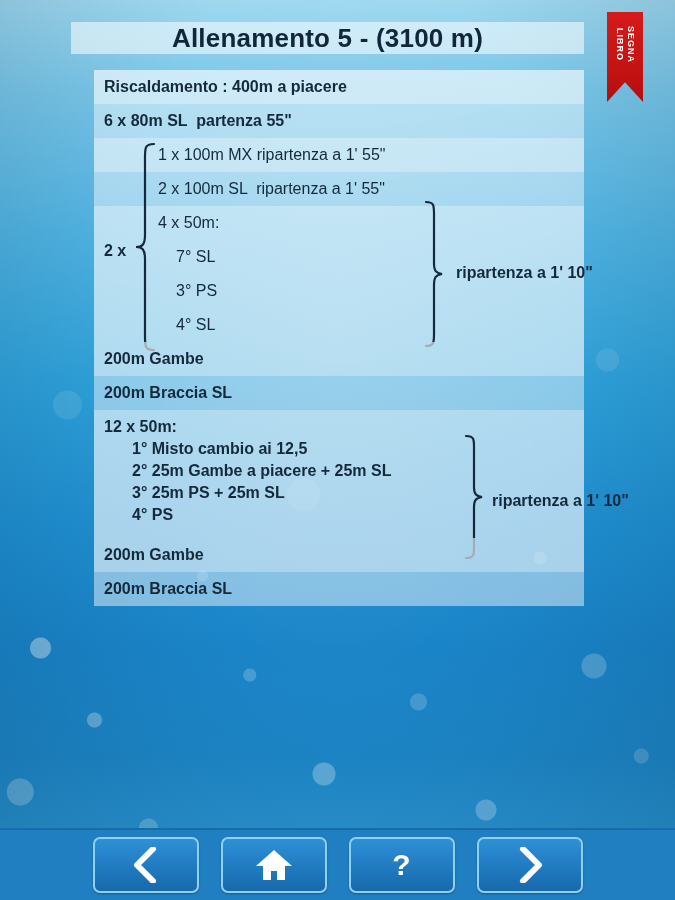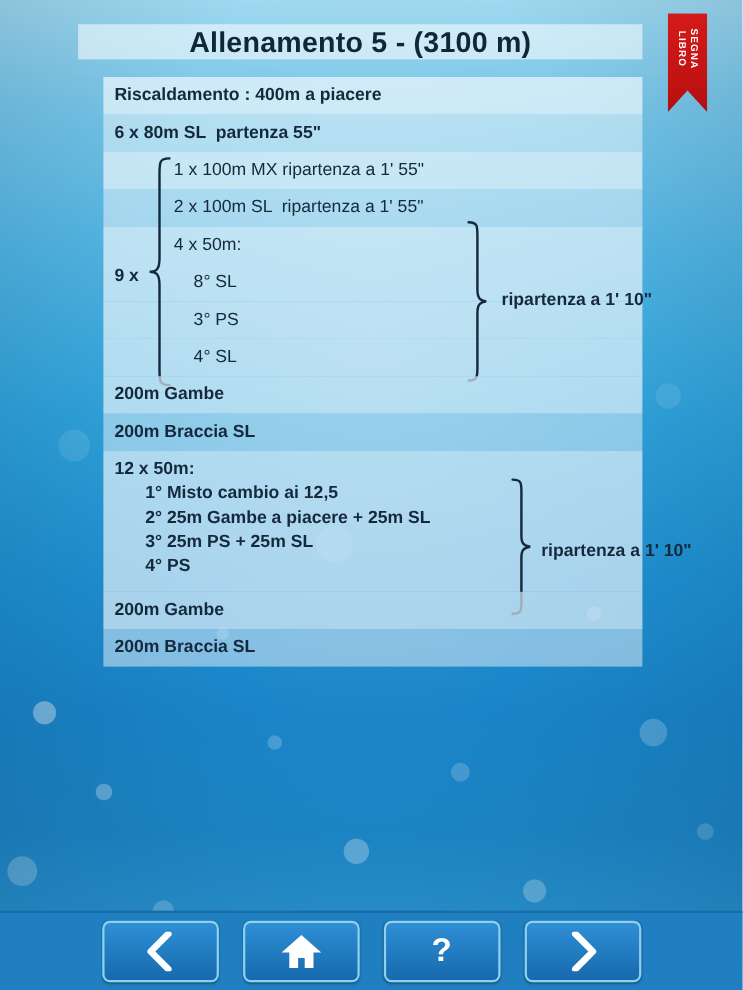--- a/index.html
+++ b/index.html
@@ -185,25 +185,25 @@
 
   <div class="row alt">
     <span class="line">6 x 80m SL  partenza 55"</span>
   </div>
 
   <div class="group">
     <div class="group-inner">
       <div class="grp-row s1">1 x 100m MX ripartenza a 1' 55"</div>
       <div class="grp-row s2">2 x 100m SL  ripartenza a 1' 55"</div>
       <div class="grp-row s1">4 x 50m:</div>
-      <div class="grp-row s1 pad2">8° SL</div>
+      <div class="grp-row s1 pad2">7° SL</div>
       <div class="grp-row s1 pad2">3° PS</div>
       <div class="grp-row s1 pad2">4° SL</div>
 
-      <div class="two-x" style="top:104px;">9 x</div>
+      <div class="two-x" style="top:104px;">2 x</div>
 
       <div class="brace" style="left:40px; top:4px;">
         <svg width="22" height="210" viewBox="0 0 22 210">
           <path d="M20 2 C10 2 11 6 11 22 L11 93 C11 103 8 105 2 105 C8 105 11 107 11 117 L11 188 C11 204 10 208 20 208" fill="none" stroke="#14293c" stroke-width="2.2" stroke-linecap="round"></path>
         </svg>
       </div>
 
       <div class="brace" style="left:330px; top:62px;">
         <svg width="20" height="148" viewBox="0 0 20 148">
           <path d="M2 2 C11 2 10 6 10 20 L10 63 C10 71 12 73 18 74 C12 75 10 77 10 85 L10 128 C10 142 11 146 2 146" fill="none" stroke="#14293c" stroke-width="2.2" stroke-linecap="round"></path>

